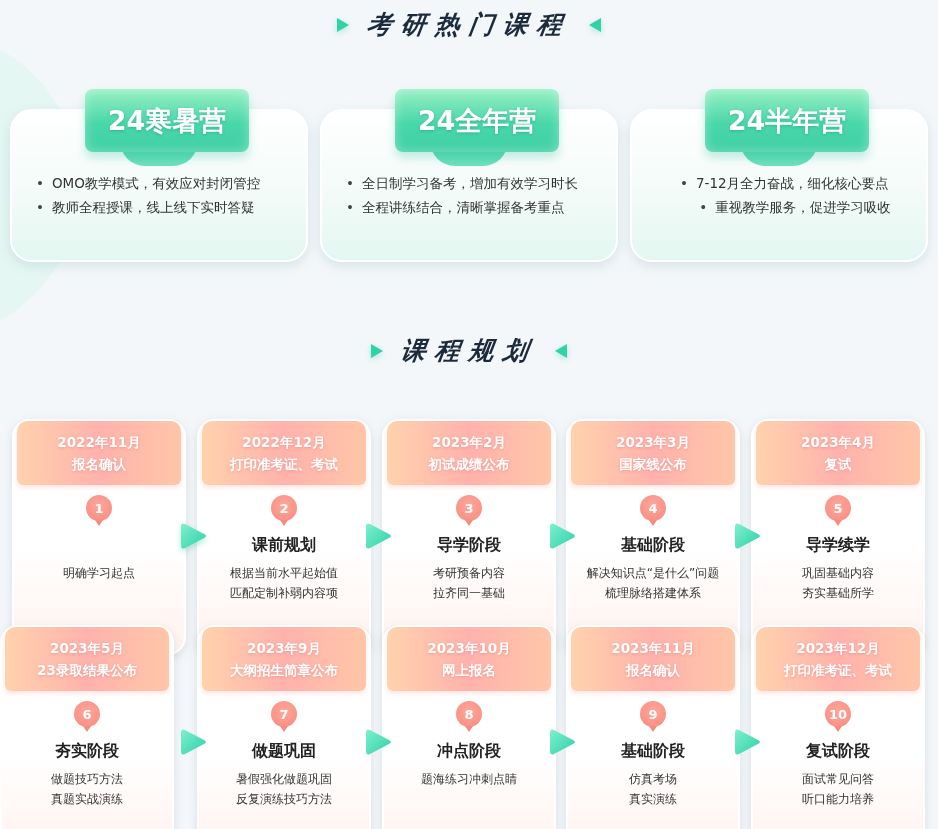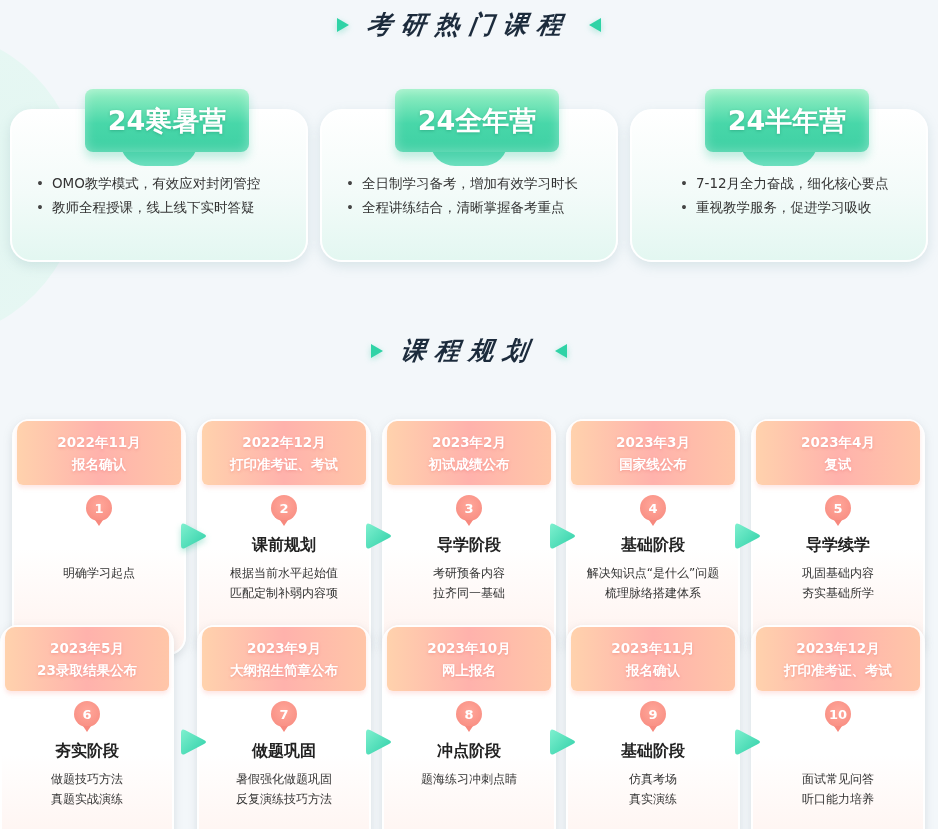--- a/index.html
+++ b/index.html
@@ -192,21 +192,21 @@
     <li>全日制学习备考，增加有效学习时长</li>
     <li>全程讲练结合，清晰掌握备考重点</li>
   </ul>
 </div>
 
 <div class="camp" style="left:630px;">
   <div class="camp-badge-base"></div>
   <div class="camp-badge">24半年营</div>
   <ul>
     <li style="padding-left:32px;">7-12月全力奋战，细化核心要点</li>
-    <li style="padding-left:32px;">重视教学服务，促进学习吸收</li>
+    <li style="padding-left:32px;text-align:center;">重视教学服务，促进学习吸收</li>
   </ul>
 </div>
 
 <div class="section-title" id="title2">
   <span class="tri right"></span>
   <span class="txt">课程规划</span>
   <span class="tri left"></span>
 </div>
 
 <div class="step" style="left:12px; top:419px;">
@@ -322,20 +322,21 @@
     <div>真实演练</div>
   </div>
 </div>
 
 <div class="step" style="left:751px; top:625px;">
   <div class="step-head">
     <span>2023年12月</span>
     <span>打印准考证、考试</span>
   </div>
   <div class="step-num">10</div>
+  <div class="step-title">复试阶段</div>
   <div class="step-desc">
     <div>面试常见问答</div>
     <div>听口能力培养</div>
   </div>
 </div>
 
 <div class="arrow" style="left:181px; top:521px;">
   <svg viewBox="0 0 26 30">
       <defs>
         <linearGradient id="ag" x1="0" y1="0" x2="1" y2="1">

